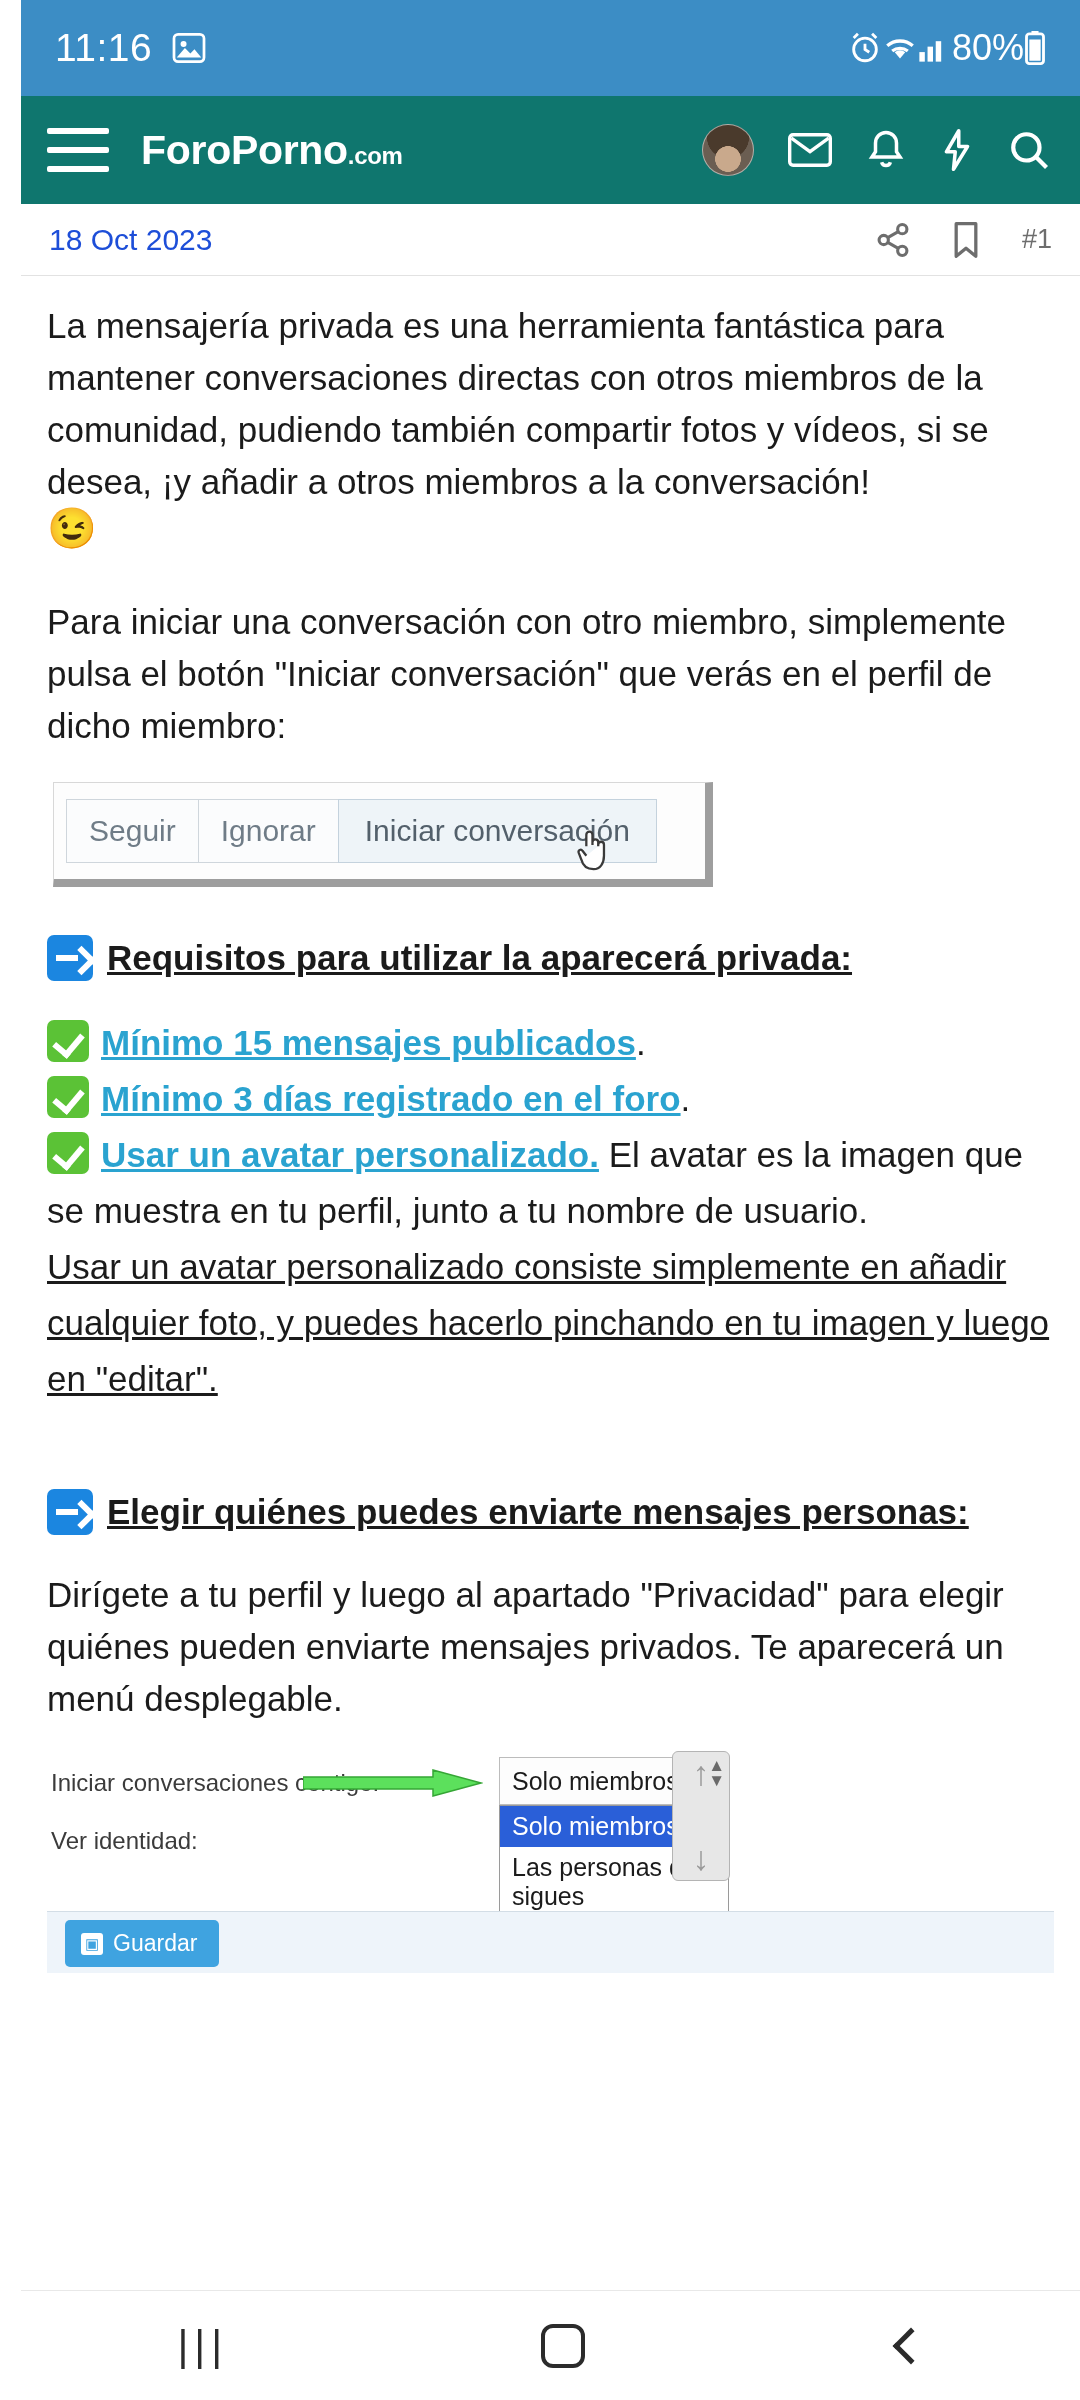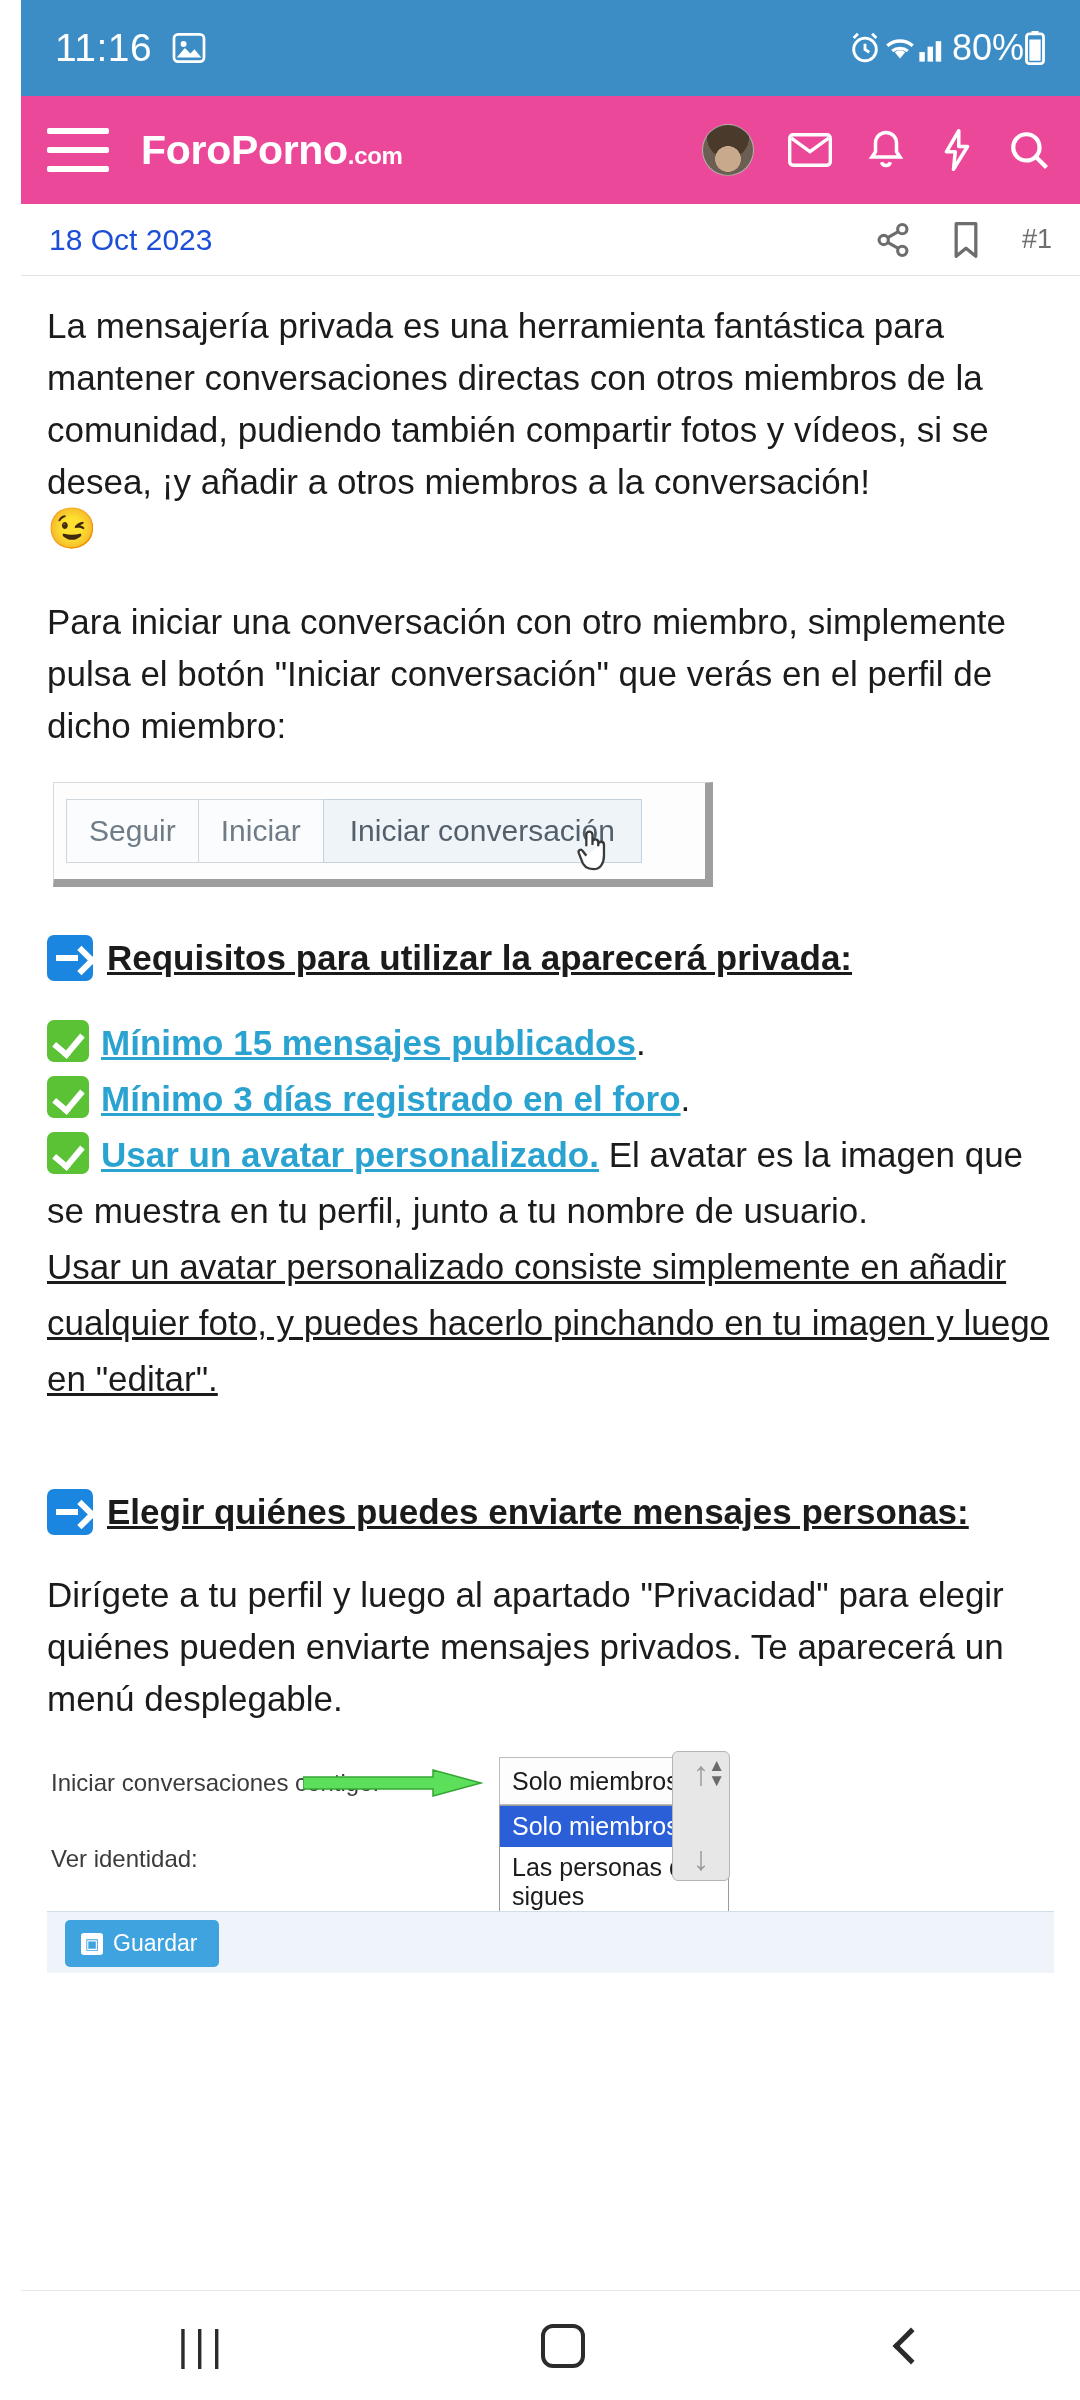--- a/index.html
+++ b/index.html
@@ -49,21 +49,21 @@
   .status-battery-text {
     font-size: 36px;
     font-weight: 500;
     margin-left: 4px;
   }
   .si { display: inline-flex; align-items: center; justify-content: center; }
 
   
   .appbar {
     height: 108px;
-    background: #ec4899;
+    background: #0f766e;
     display: flex;
     align-items: center;
     padding: 0 30px 0 26px;
     flex: 0 0 auto;
     position: relative;
   }
   .hamburger {
     width: 62px;
     height: 44px;
     display: flex;
@@ -240,21 +240,21 @@
     background: #ffffff;
     position: relative;
     height: 210px;
   }
   .priv-label {
     position: absolute;
     font-size: 24px;
     color: #3b3b3b;
   }
   .priv-label.l1 { left: 4px; top: 18px; }
-  .priv-label.l2 { left: 4px; top: 94px; }
+  .priv-label.l2 { left: 4px; top: 76px; }
   .green-arrow {
     position: absolute;
     left: 256px; top: 18px;
     width: 180px; height: 28px;
   }
   .select-box {
     position: absolute;
     left: 452px; top: 6px;
     width: 230px; height: 48px;
     background: #fdfdfd;
@@ -465,21 +465,21 @@
 
     <p class="body">La mensajería privada es una herramienta fantástica para mantener conversaciones directas con otros miembros de la comunidad, pudiendo también compartir fotos y vídeos, si se desea, ¡y añadir a otros miembros a la conversación!</p>
     <div class="emoji-wink">😉</div>
 
     <div class="spacer-lg"></div>
 
     <p class="body">Para iniciar una conversación con otro miembro, simplemente pulsa el botón "Iniciar conversación" que verás en el perfil de dicho miembro:</p>
 
     <div class="btnshot">
       <div class="fbtn">Seguir</div>
-      <div class="fbtn">Iniciar</div>
+      <div class="fbtn">Ignorar</div>
       <div class="fbtn active">Iniciar conversación</div>
       <span class="cursor-hand">
         <svg width="40" height="46" viewBox="0 0 20 24">
             <path d="M6 10V4a1.6 1.6 0 0 1 3.2 0v5.4m0 0V8a1.5 1.5 0 0 1 3 0v2m0 0V9.2a1.5 1.5 0 0 1 3 0V15c0 4-2 7-5.4 7C6 22 4 19.6 3.4 17L2 13.4c-.4-1.2 1.2-2.2 2-1l2 2.6" fill="#fff" stroke="#3a3a3a" stroke-width="1.2" stroke-linejoin="round"></path>
           </svg>
       </span>
     </div>
 
     <div class="spacer-lg"></div>
 

